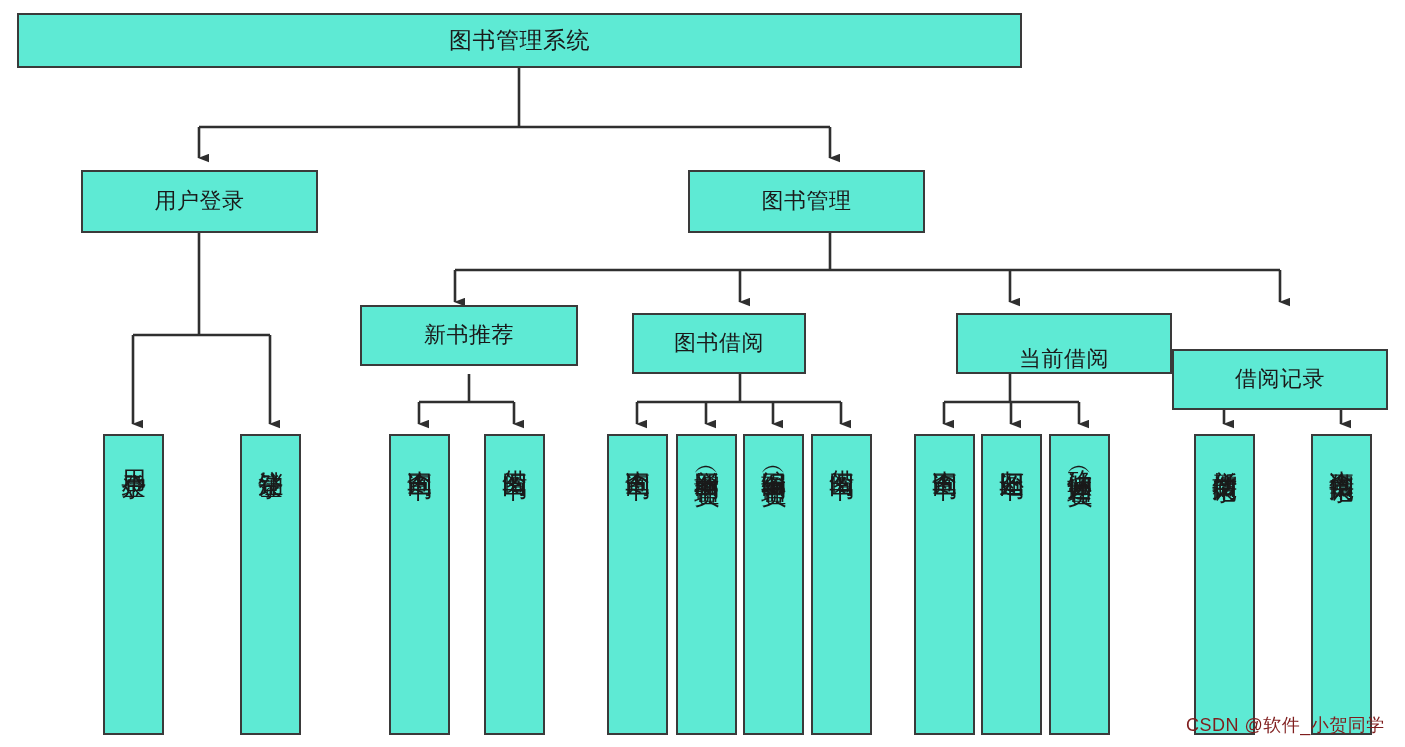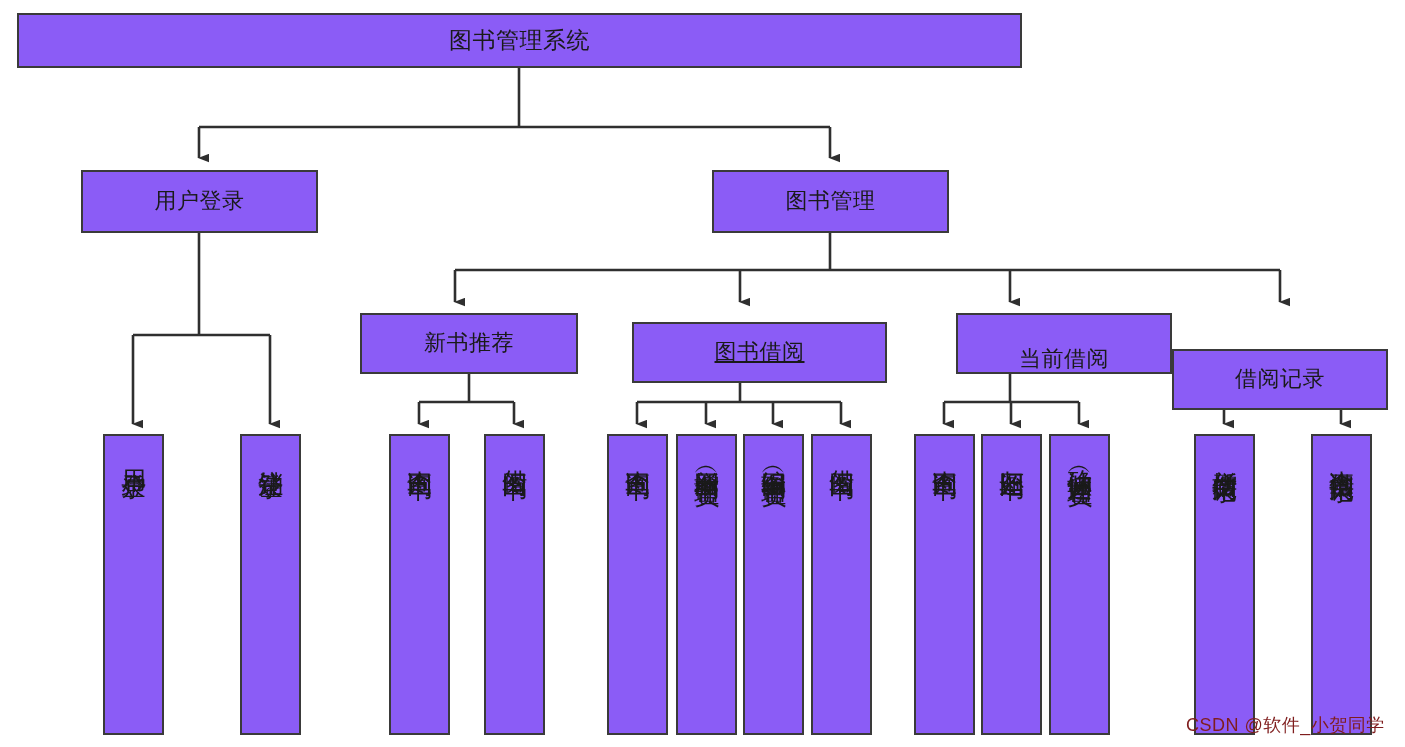--- a/index.html
+++ b/index.html
@@ -21,21 +21,21 @@
     position: absolute;
     left: 0;
     top: 0;
     width: 1405px;
     height: 747px;
     pointer-events: none;
   }
   .node {
     position: absolute;
     box-sizing: border-box;
-    background: #8b5cf6;
+    background: #5eead4;
     border: 2px solid #3a3a3a;
     display: flex;
     align-items: center;
     justify-content: center;
     color: #1a1a1a;
   }
   .node .label {
     display: block;
     text-align: center;
     line-height: 1.12;
@@ -122,28 +122,28 @@
     </g>
   </svg>
 
   <div class="node horizontal" id="root-node" style="left:17px; top:13px; width:1005px; height:55px;">
     <span class="label">图书管理系统</span>
   </div>
 
   <div class="node horizontal" style="left:81px; top:170px; width:237px; height:63px;">
     <span class="label">用户登录</span>
   </div>
-  <div class="node horizontal" style="left:712px; top:170px; width:237px; height:63px;">
+  <div class="node horizontal" style="left:688px; top:170px; width:237px; height:63px;">
     <span class="label">图书管理</span>
   </div>
 
-  <div class="node horizontal" style="left:360px; top:313px; width:218px; height:61px;">
+  <div class="node horizontal" style="left:360px; top:305px; width:218px; height:61px;">
     <span class="label">新书推荐</span>
   </div>
-  <div class="node horizontal" style="left:632px; top:322px; width:255px; height:61px;text-decoration:underline;">
+  <div class="node horizontal" style="left:632px; top:313px; width:174px; height:61px;">
     <span class="label">图书借阅</span>
   </div>
   <div class="node horizontal" style="left:956px; top:313px; width:216px; height:61px;align-items:flex-end;">
     <span class="label">当前借阅</span>
   </div>
   <div class="node horizontal" style="left:1172px; top:313px; width:216px; height:61px;margin-top:36px;">
     <span class="label">借阅记录</span>
   </div>
 
   <div class="node vertical" style="left:103px; top:434px; width:61px; height:301px;">

